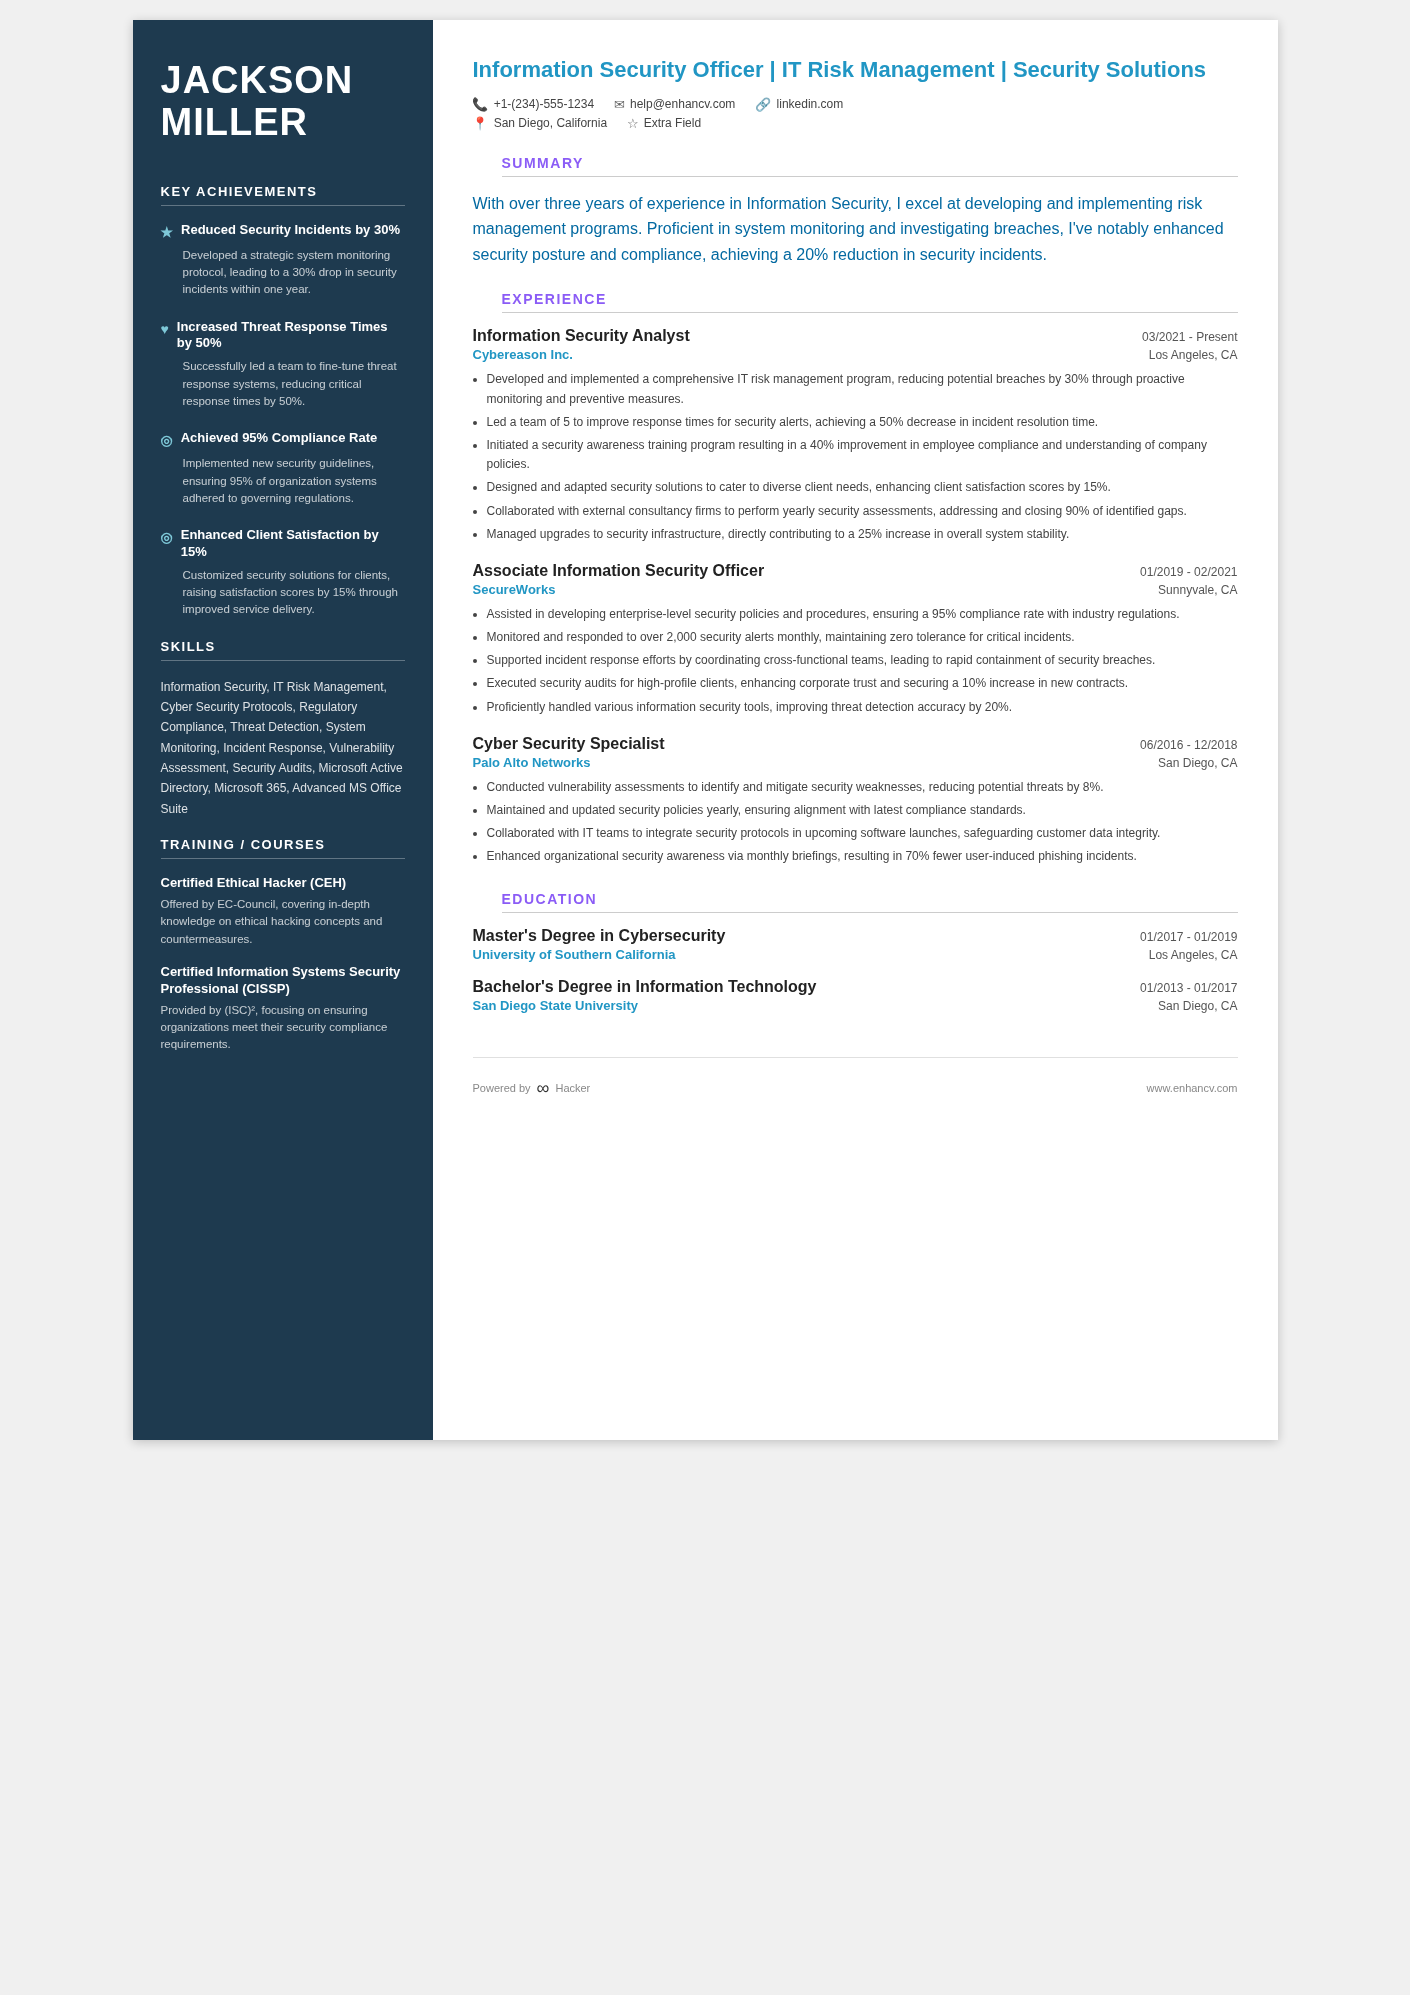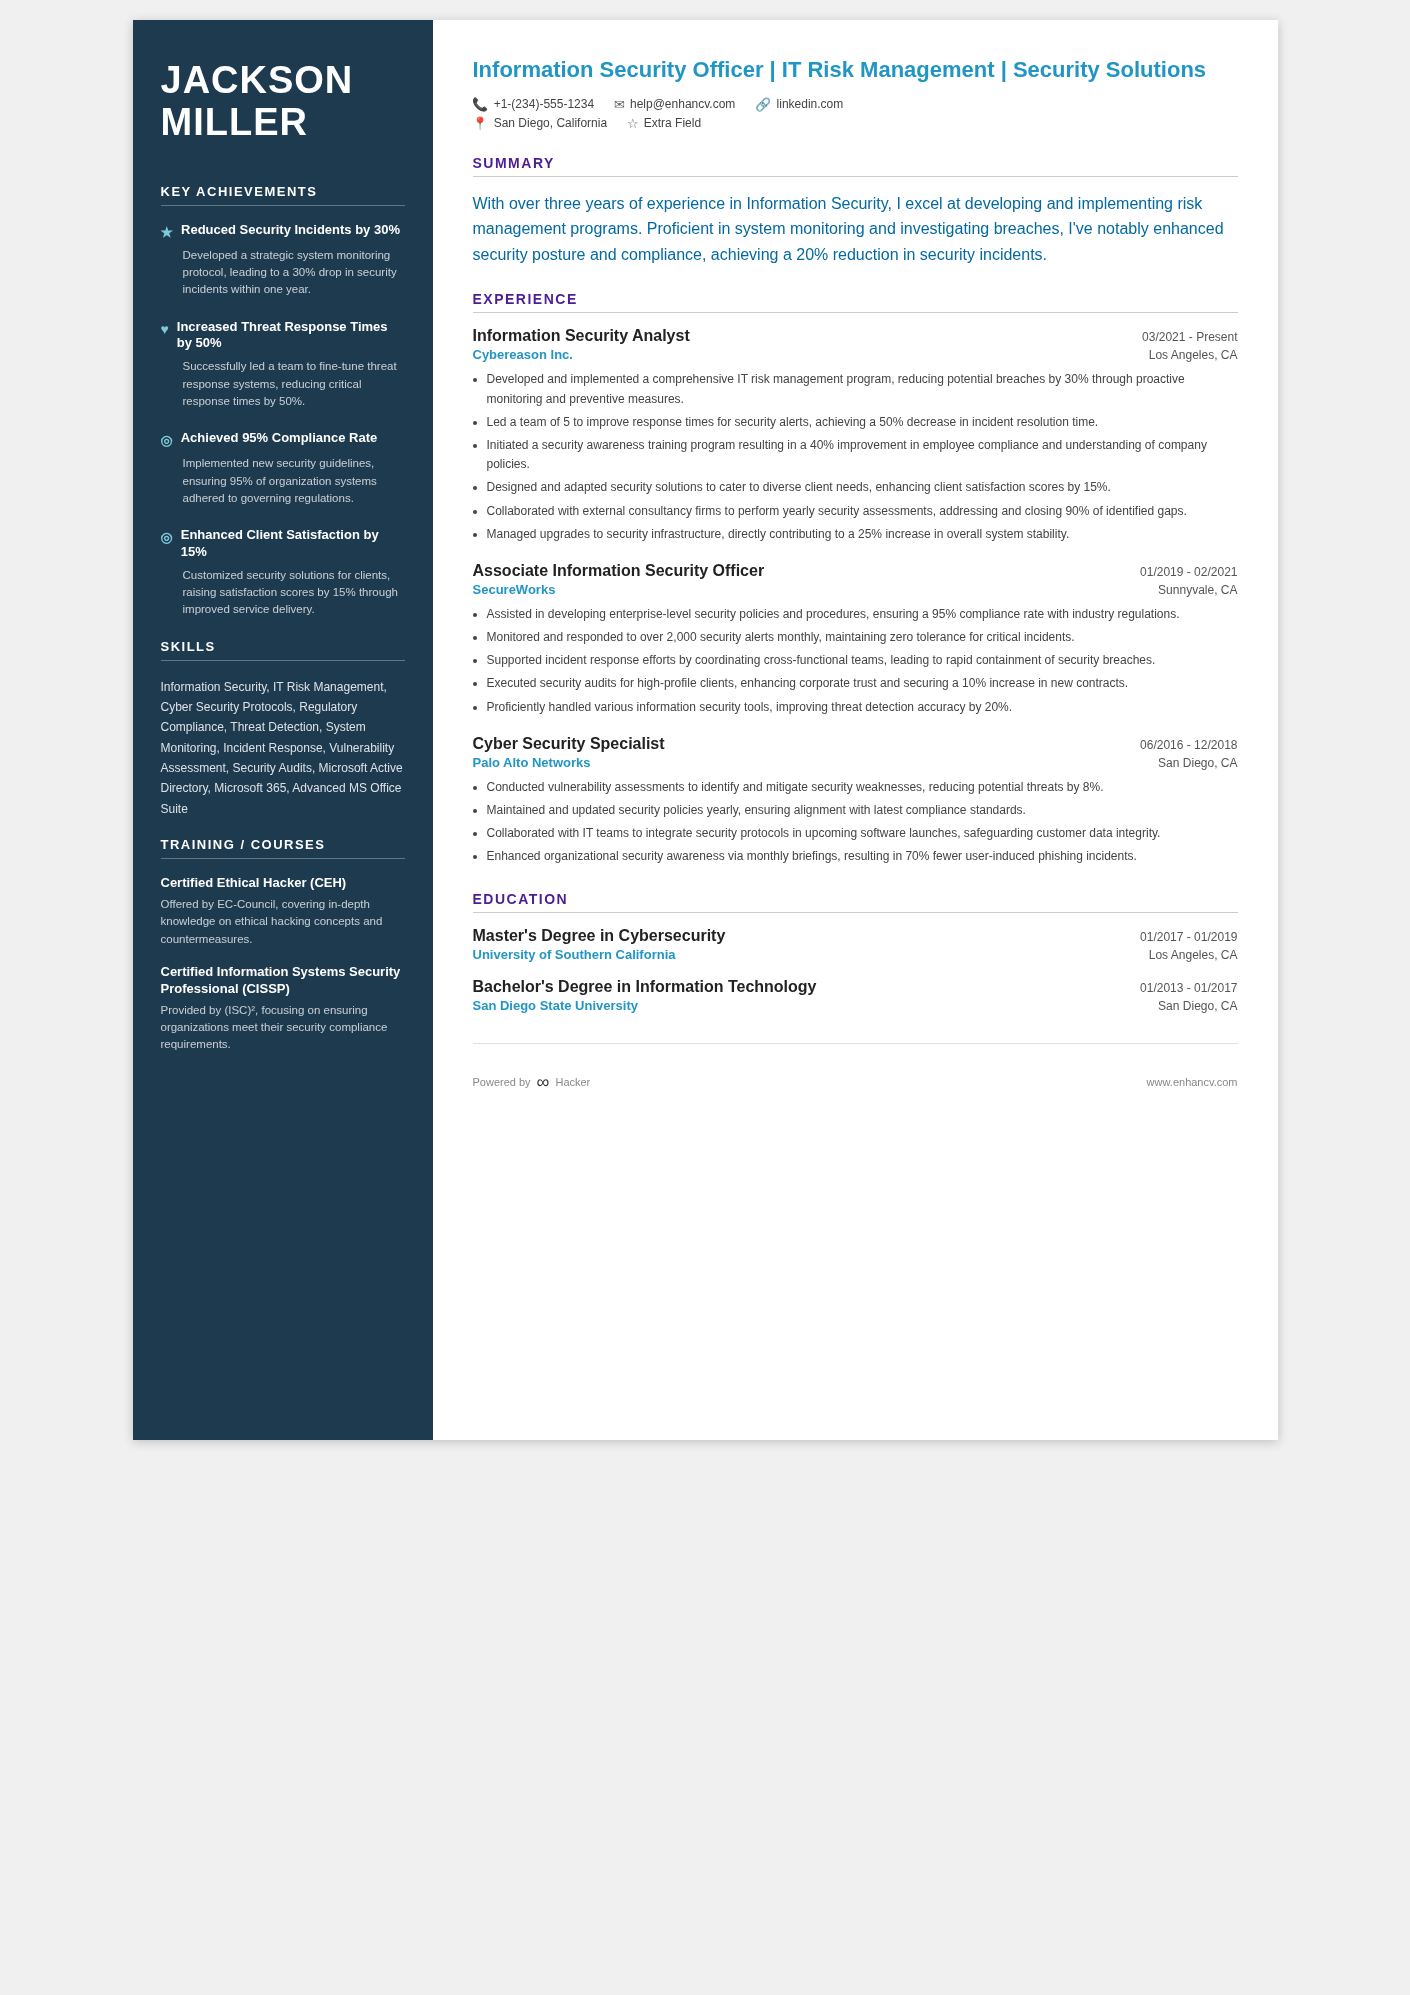--- a/index.html
+++ b/index.html
@@ -118,25 +118,26 @@
     }
     .contact-icon {
       color: #666;
       font-size: 13px;
     }
     .section-title {
       font-size: 14px;
       font-weight: 700;
       text-transform: uppercase;
       letter-spacing: 1.5px;
-      color: #4c1d95;
+      color: #8b5cf6;
       border-bottom: 1px solid #ccc;
       padding-bottom: 5px;
       margin-bottom: 14px;
       margin-top: 24px;
+      margin-left: 29px;
     }
     .summary-text {
       font-size: 16px;
       color: #0369a1;
       line-height: 1.6;
     }
     .exp-header {
       display: flex;
       justify-content: space-between;
       align-items: baseline;
@@ -175,22 +176,22 @@
       margin-bottom: 18px;
     }
     .exp-bullets li {
       margin-bottom: 4px;
     }
     .edu-item {
       margin-bottom: 16px;
     }
     .footer {
       border-top: 1px solid #e0e0e0;
-      margin-top: 30px;
-      padding-top: 28px;
+      margin-top: 44px;
+      padding-top: 20px;
       display: flex;
       justify-content: space-between;
       align-items: center;
       font-size: 11px;
       color: #888;
       gap: 14px;
     }
     .footer-logo {
       display: flex;
       align-items: center;

